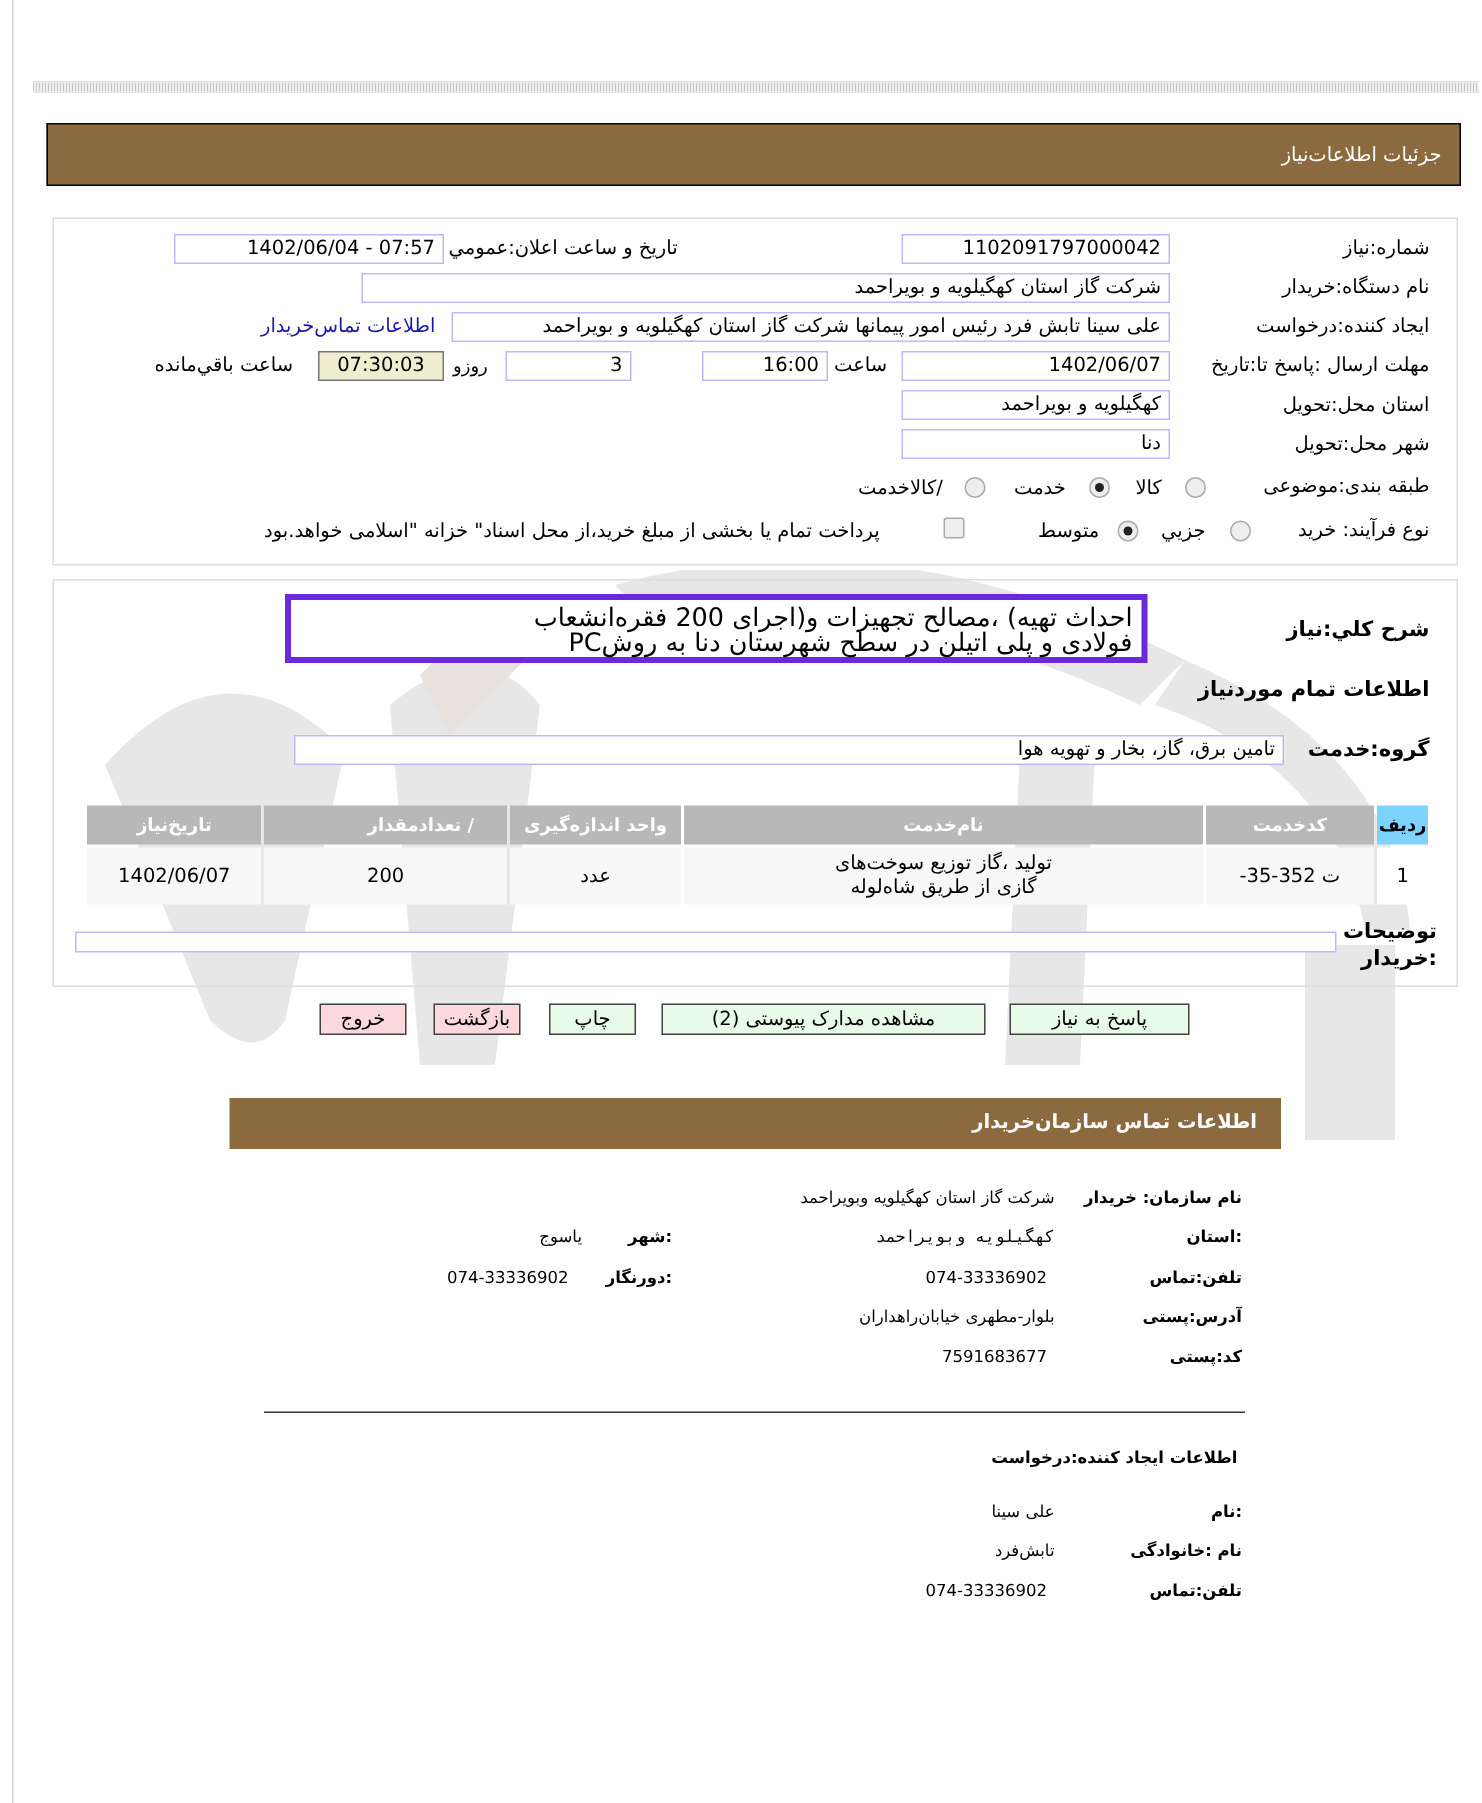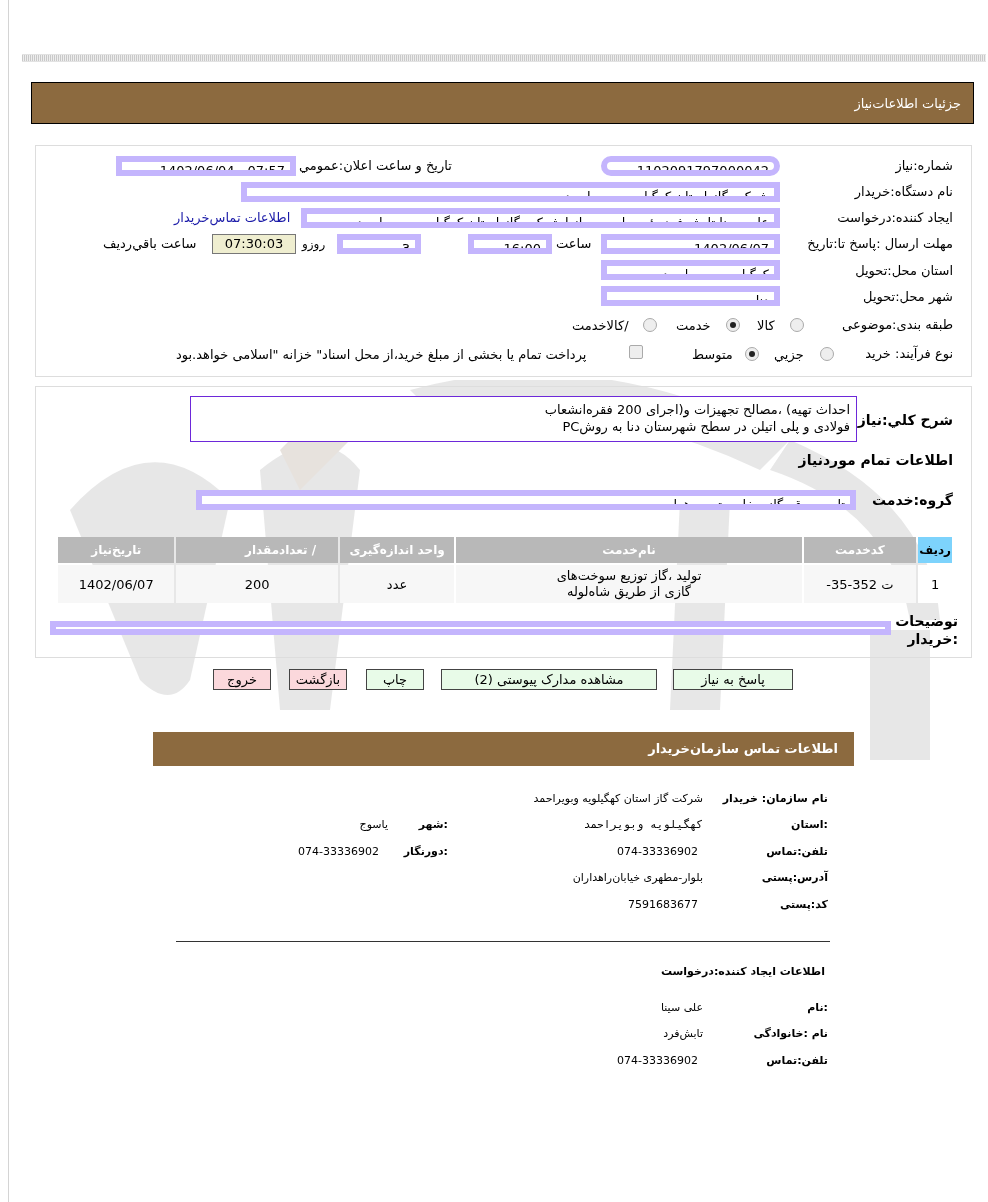--- a/index.html
+++ b/index.html
@@ -8,21 +8,21 @@
   .left-rule { position:absolute; left:8px; top:0; width:1px; height:1202px; background:#d4d4d4; }
   .top-rule { position:absolute; left:22px; right:2px; top:54px; height:6px;
               background:repeating-linear-gradient(90deg,#c9c9c9 0 1px,#eee 1px 2px);
               border-top:1px solid #e2e2e2; border-bottom:1px solid #e2e2e2; }
   .watermark { position:absolute; left:30px; top:380px; width:940px; height:380px; pointer-events:none; opacity:0.28; }
   .header-bar { position:absolute; left:31px; top:82px; width:943px; height:42px;
                 background:#8c6a3f; border:1px solid #000; box-sizing:border-box;
                 direction:rtl; color:#fff; font-size:13px; line-height:42px; padding-right:12px; }
   .panel { position:absolute; border:1px solid #ddd; box-sizing:border-box; background:transparent; }
   .abs { position:absolute; white-space:nowrap; direction:rtl; }
-  .box { position:absolute; border:6px solid #c4b5fd; background:#fff; box-sizing:border-box;
+  .box { position:absolute; border:1px solid #c4b5fd; background:#fff; box-sizing:border-box;
          direction:rtl; font-size:13px; padding:0 5px; line-height:18px; height:20px; white-space:nowrap; overflow:hidden; }
   .box.ltr { direction:ltr; text-align:right; }
   .box.center { text-align:center; }
   .lbl { font-size:13px; }
   .link { color:#1a1aa8; font-size:13px; }
   .timer { background:#efeed0; border:1px solid #777; }
   .radio { position:absolute; width:14px; height:14px; border-radius:50%; border:1px solid #aaa;
            background:#eee; box-sizing:border-box; }
   .radio.on::after { content:""; position:absolute; left:3px; top:3px; width:6px; height:6px; border-radius:50%; background:#222; }
   .check { position:absolute; width:14px; height:14px; border:1px solid #aaa; background:#eee; box-sizing:border-box; border-radius:2px; }
@@ -58,39 +58,39 @@
   <path d="M250 70 L300 20 L320 60 L270 110 Z" fill="#a98"></path>
 </svg>
 
 <div class="header-bar">
   <span>جزئیات   اطلاعات‌نیاز</span>
 </div>
 
 <div class="panel" style="left:35px;top:145px;width:937px;height:232px;"></div>
 
 <span class="abs lbl" style="right:35px;top:158px;">شماره:نیاز</span>
-<div class="box ltr" style="left:601px;top:156px;width:179px;border-radius:10px;">1102091797000042</div>
+<div class="box ltr" style="left:601px;top:156px;width:179px;">1102091797000042</div>
 <span class="abs lbl" style="left:299px;top:158px;">تاریخ و ساعت اعلان:عمومي</span>
 <div class="box ltr" style="left:116px;top:156px;width:180px;">1402/06/04 - 07:57</div>
 
 <span class="abs lbl" style="right:35px;top:184px;">نام دستگاه:خریدار</span>
 <div class="box" style="left:241px;top:182px;width:539px;">شرکت گاز استان کهگیلویه و بویراحمد</div>
 
 <span class="abs lbl" style="right:35px;top:210px;">ایجاد کننده:درخواست</span>
 <div class="box" style="left:301px;top:208px;width:479px;">علی سینا تابش فرد رئیس امور پیمانها شرکت گاز استان کهگیلویه و بویراحمد</div>
 <span class="abs link" style="left:174px;top:210px;">اطلاعات تماس‌خریدار</span>
 
 <span class="abs lbl" style="right:35px;top:236px;">مهلت ارسال :پاسخ تا:تاریخ</span>
 <div class="box ltr" style="left:601px;top:234px;width:179px;">1402/06/07</div>
 <span class="abs lbl" style="left:556px;top:236px;">ساعت</span>
 <div class="box ltr" style="left:468px;top:234px;width:84px;">16:00</div>
 <div class="box ltr" style="left:337px;top:234px;width:84px;">3</div>
 <span class="abs lbl" style="left:302px;top:237px;font-size:12px;">روزو</span>
 <div class="box ltr center timer" style="left:212px;top:234px;width:84px;">07:30:03</div>
-<span class="abs lbl" style="left:103px;top:236px;">ساعت باقي‌ردیف</span>
+<span class="abs lbl" style="left:103px;top:236px;">ساعت باقي‌مانده</span>
 
 <span class="abs lbl" style="right:35px;top:263px;">استان محل:تحویل</span>
 <div class="box" style="left:601px;top:260px;width:179px;">کهگیلویه و بویراحمد</div>
 
 <span class="abs lbl" style="right:35px;top:289px;">شهر محل:تحویل</span>
 <div class="box" style="left:601px;top:286px;width:179px;">دنا</div>
 
 <span class="abs lbl" style="right:35px;top:317px;">طبقه بندی:موضوعی</span>
 <span class="radio" style="left:790px;top:318px;"></span>
 <span class="abs lbl" style="left:757px;top:318px;">کالا</span>
@@ -103,21 +103,21 @@
 <span class="radio" style="left:820px;top:347px;"></span>
 <span class="abs lbl" style="left:774px;top:347px;">جزيي</span>
 <span class="radio on" style="left:745px;top:347px;"></span>
 <span class="abs lbl" style="left:692px;top:347px;">متوسط</span>
 <span class="check" style="left:629px;top:345px;"></span>
 <span class="abs lbl" style="left:176px;top:347px;">پرداخت تمام یا بخشی از مبلغ خرید،از محل اسناد" خزانه "اسلامی خواهد.بود</span>
 
 <div class="panel" style="left:35px;top:386px;width:937px;height:272px;"></div>
 
 <span class="abs bold" style="right:35px;top:412px;font-size:14px;">شرح کلي:نیاز</span>
-<div style="position:absolute;left:190px;top:396px;width:667px;height:46px;border:1px solid #6d28d9;background:#fff;box-sizing:border-box;direction:rtl;padding:4px 6px;font-size:13px;line-height:17px;">
+<div style="position:absolute;left:190px;top:396px;width:575px;height:46px;border:4px solid #6d28d9;background:#fff;box-sizing:border-box;direction:rtl;padding:4px 6px;font-size:17px;line-height:17px;">
   <div>احداث تهیه) ،مصالح تجهیزات و(اجرای 200 فقره‌انشعاب</div>
   <div>فولادی و پلی اتیلن در سطح شهرستان دنا به روشPC</div>
 </div>
 
 <span class="abs bold" style="right:35px;top:452px;font-size:14px;">اطلاعات تمام موردنیاز</span>
 
 <span class="abs bold" style="right:35px;top:492px;font-size:14px;">گروه:خدمت</span>
 <div class="box" style="left:196px;top:490px;width:660px;">تامین برق، گاز، بخار و تهویه هوا</div>
 
 <table class="svc">

